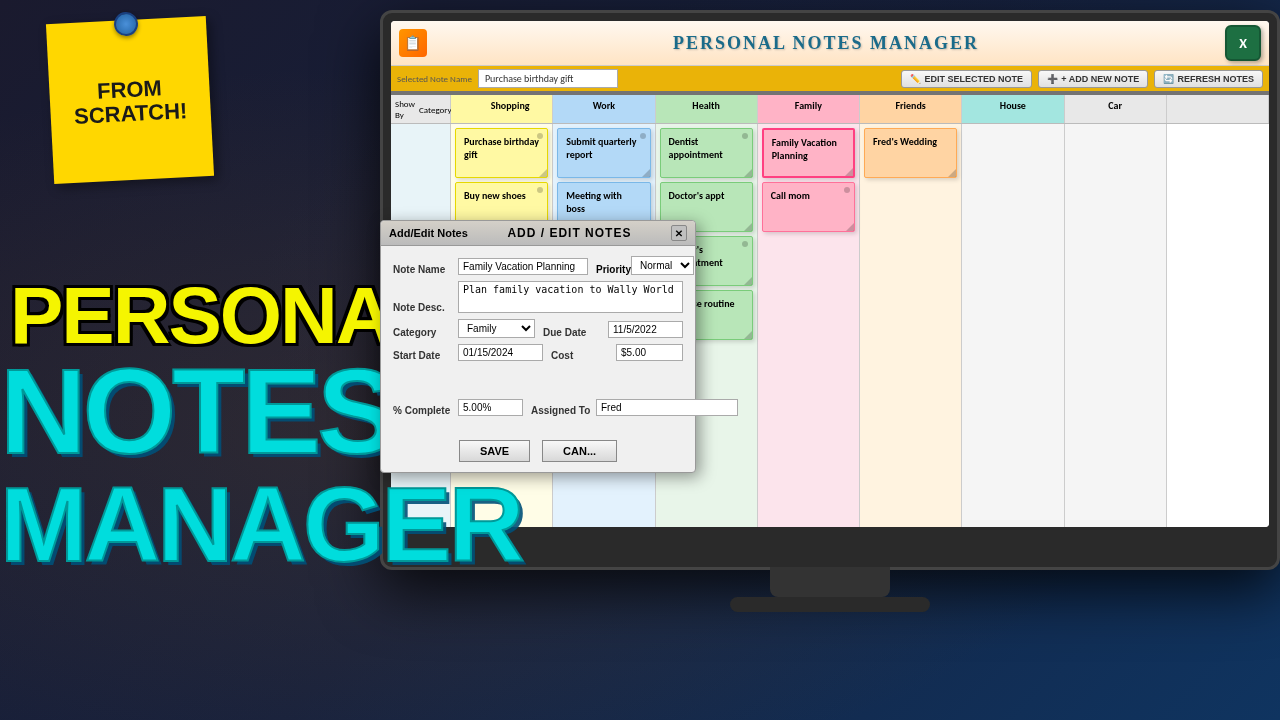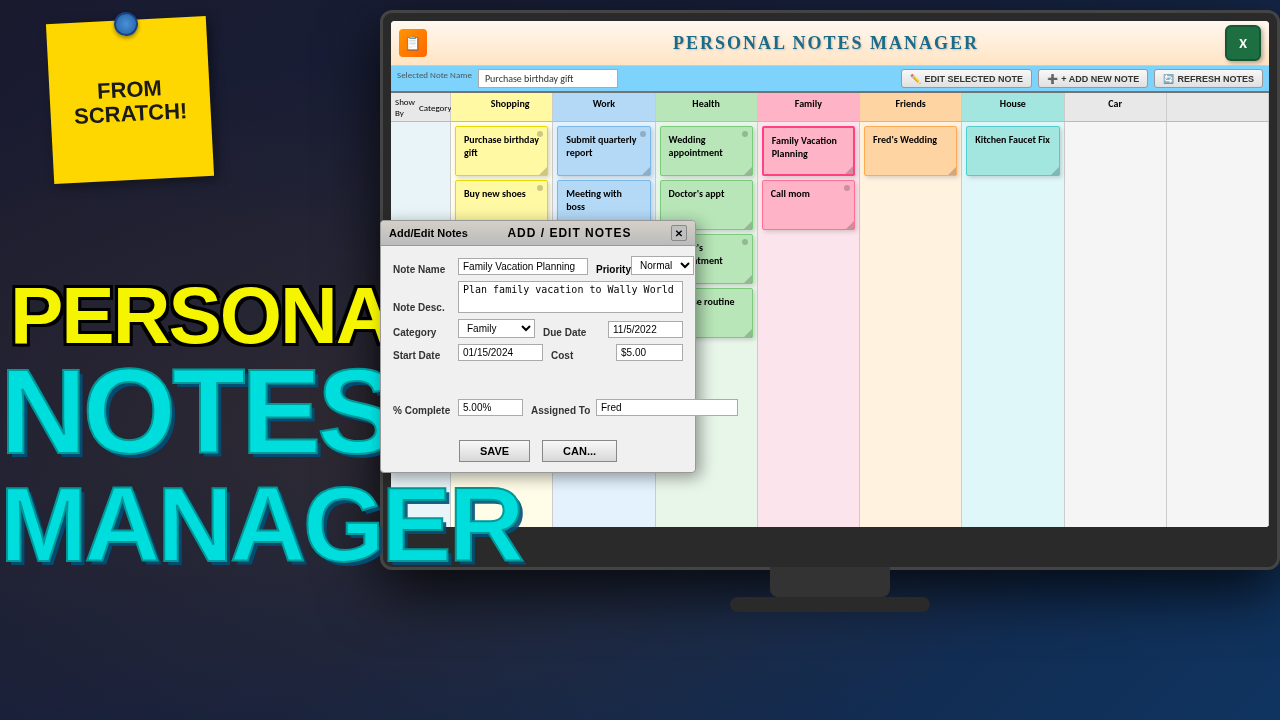--- a/index.html
+++ b/index.html
@@ -133,24 +133,25 @@
       align-items: center;
       justify-content: center;
       font-weight: bold;
       color: white;
       font-size: 14px;
       border: 2px solid #155734;
       box-shadow: 2px 2px 4px rgba(0,0,0,0.3);
     }
 
     .toolbar {
-      background: #7dd3fc;
-      border-bottom: 2px solid #737373;
+      background: #eab308;
+      border-bottom: 4px solid #737373;
       padding: 3px 6px;
       display: flex;
+      align-items: center;
       gap: 6px;
     }
 
     .selected-note-label {
       font-size: 9px;
       color: #555;
       white-space: nowrap;
     }
 
     .selected-note-value {
@@ -575,21 +576,21 @@
               <span>Project report</span>
             </div>
             <div class="sticky-note note-blue">
               <span>Staff meeting</span>
             </div>
           </div>
 
           <div class="notes-column" style="background:#e8f5e9;">
             <div class="sticky-note note-green">
               <div class="note-dot"></div>
-              <span>Wedding appointment</span>
+              <span>Dentist appointment</span>
             </div>
             <div class="sticky-note note-green">
               <span>Doctor's appt</span>
             </div>
             <div class="sticky-note note-green">
               <div class="note-dot"></div>
               <span>Doctor's appointment</span>
             </div>
             <div class="sticky-note note-green">
               <span>Exercise routine</span>
@@ -605,25 +606,20 @@
               <span>Call mom</span>
             </div>
           </div>
 
           <div class="notes-column" style="background:#fff3e0;">
             <div class="sticky-note note-orange">
               <span>Fred's Wedding</span>
             </div>
           </div>
 
-          <div class="notes-column" style="background:#e0f7fa;">
-            <div class="sticky-note note-teal">
-              <span>Kitchen Faucet Fix</span>
-            </div>
-          </div>
 
           <div class="notes-column" style="background:#f5f5f5;">
           </div>
 
           <div class="notes-column" style="background:#f5f5f5;">
           </div>
 
         </div>
       </div>
 

